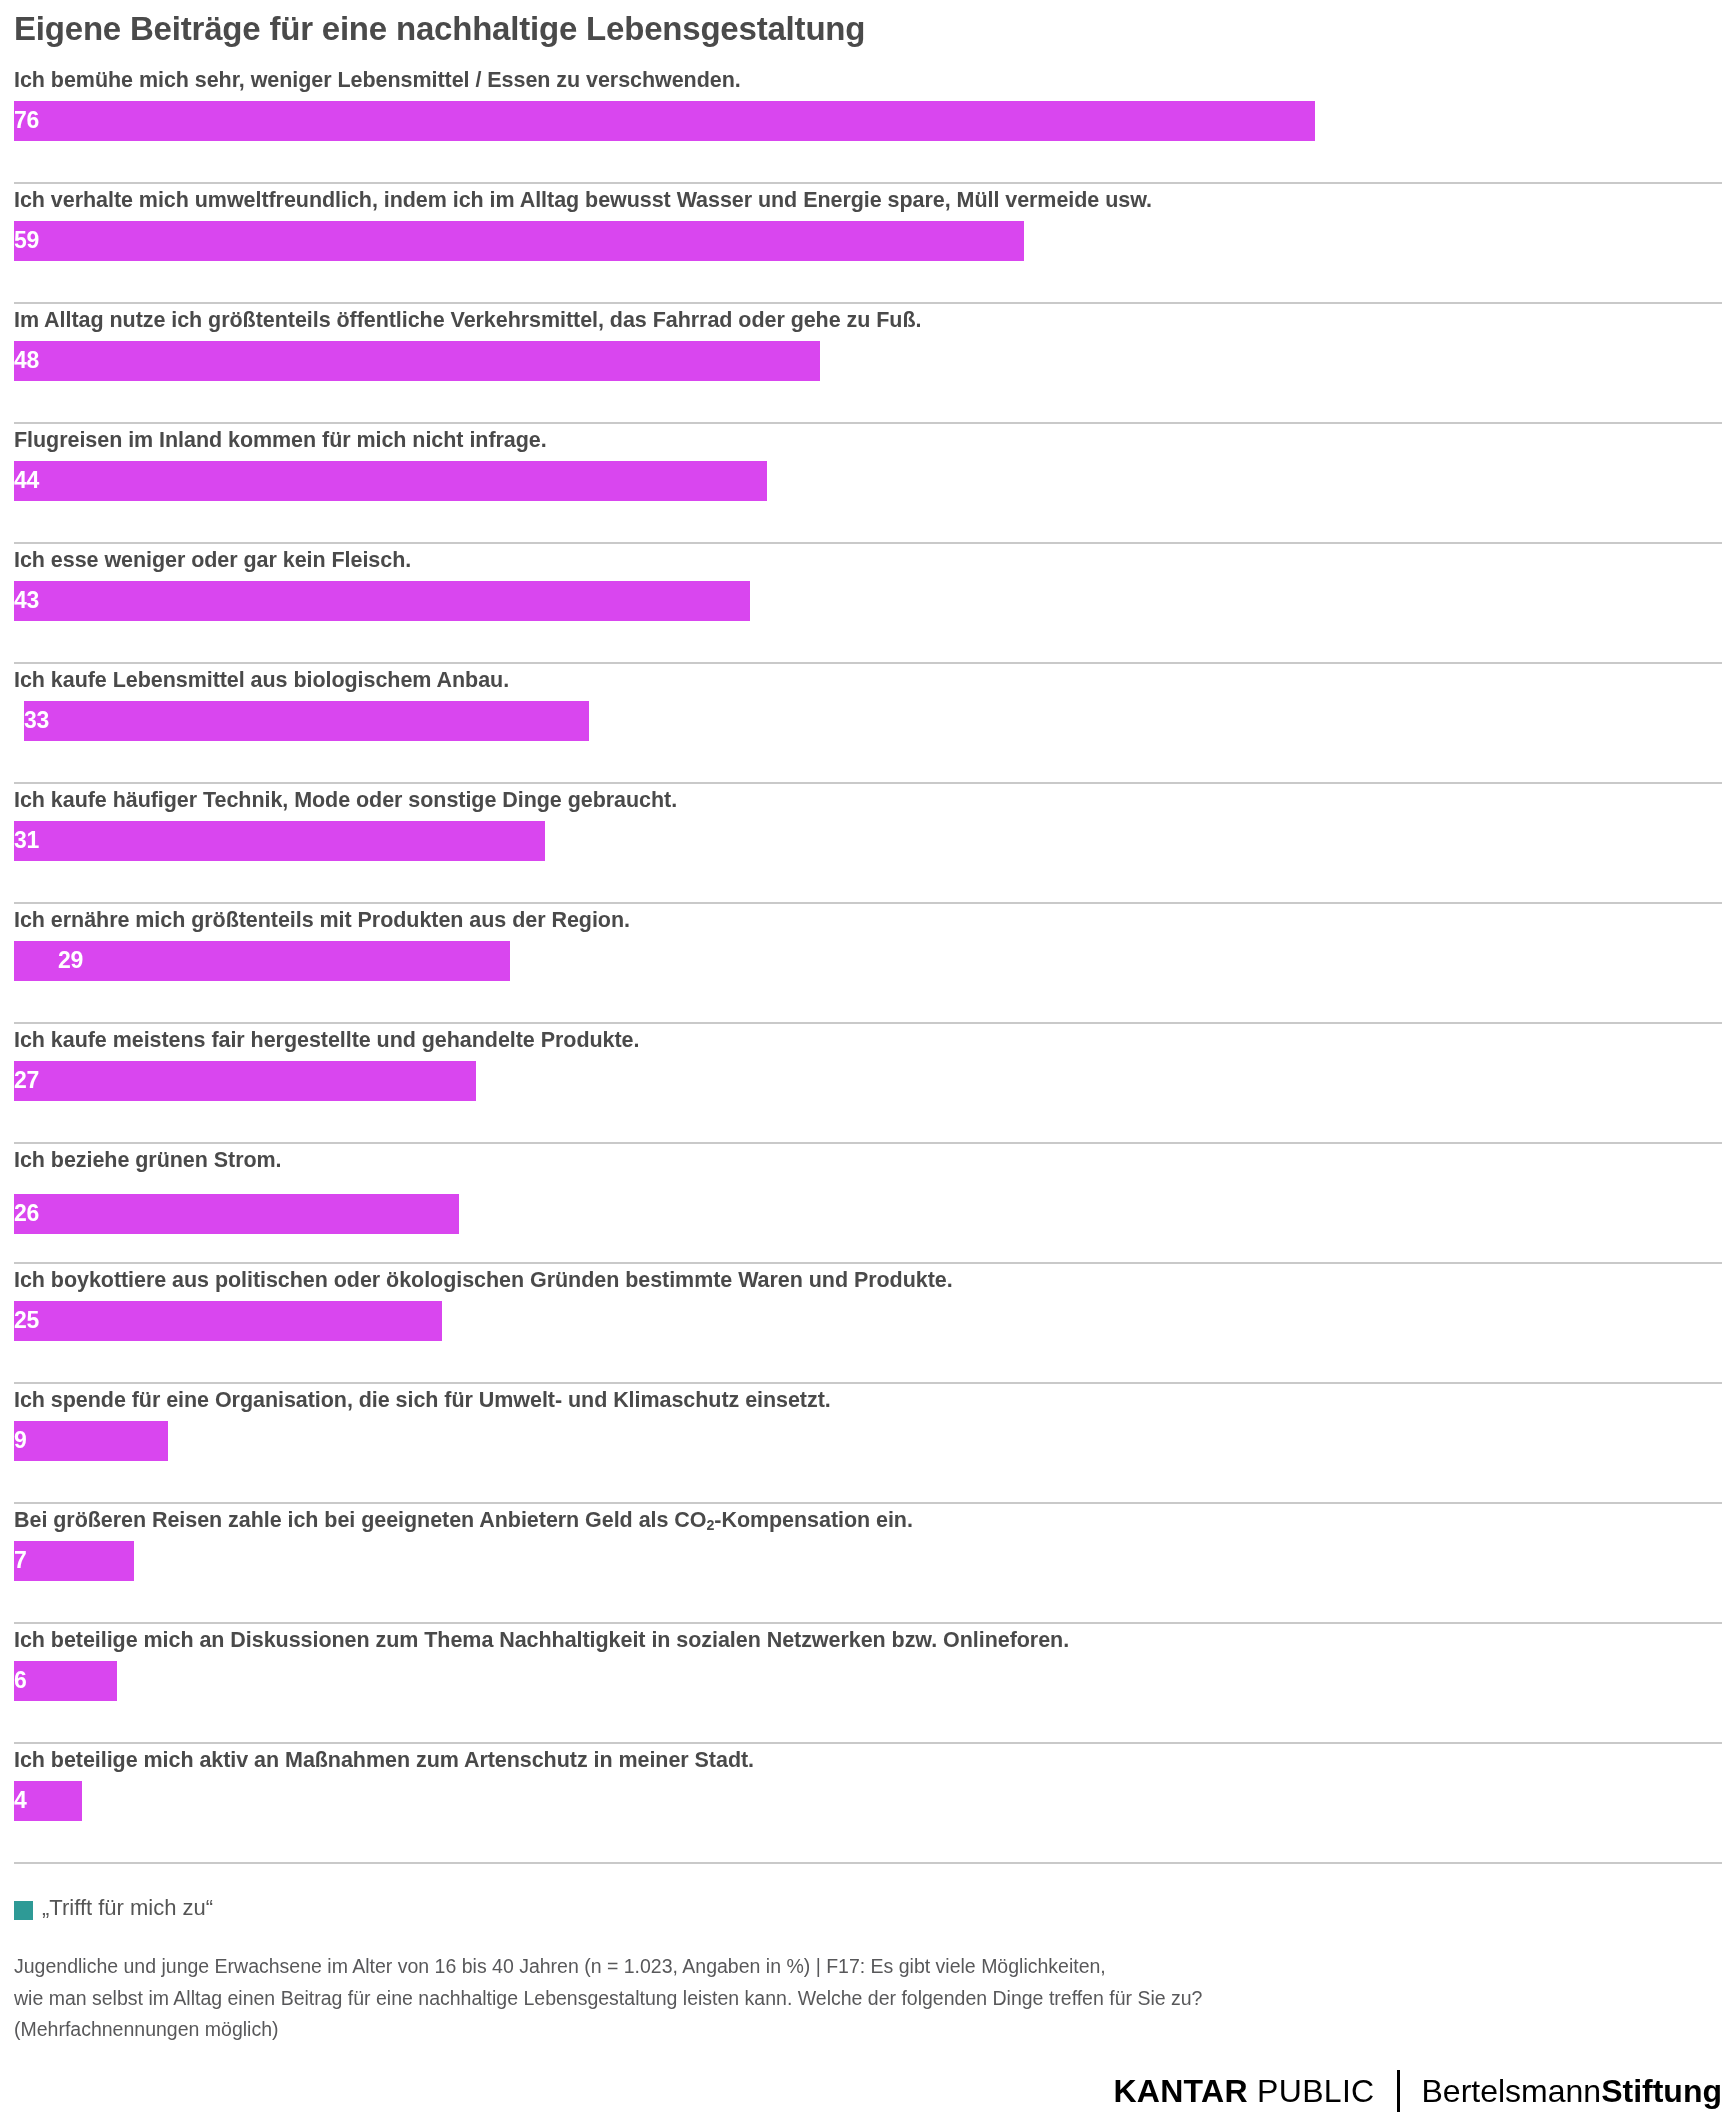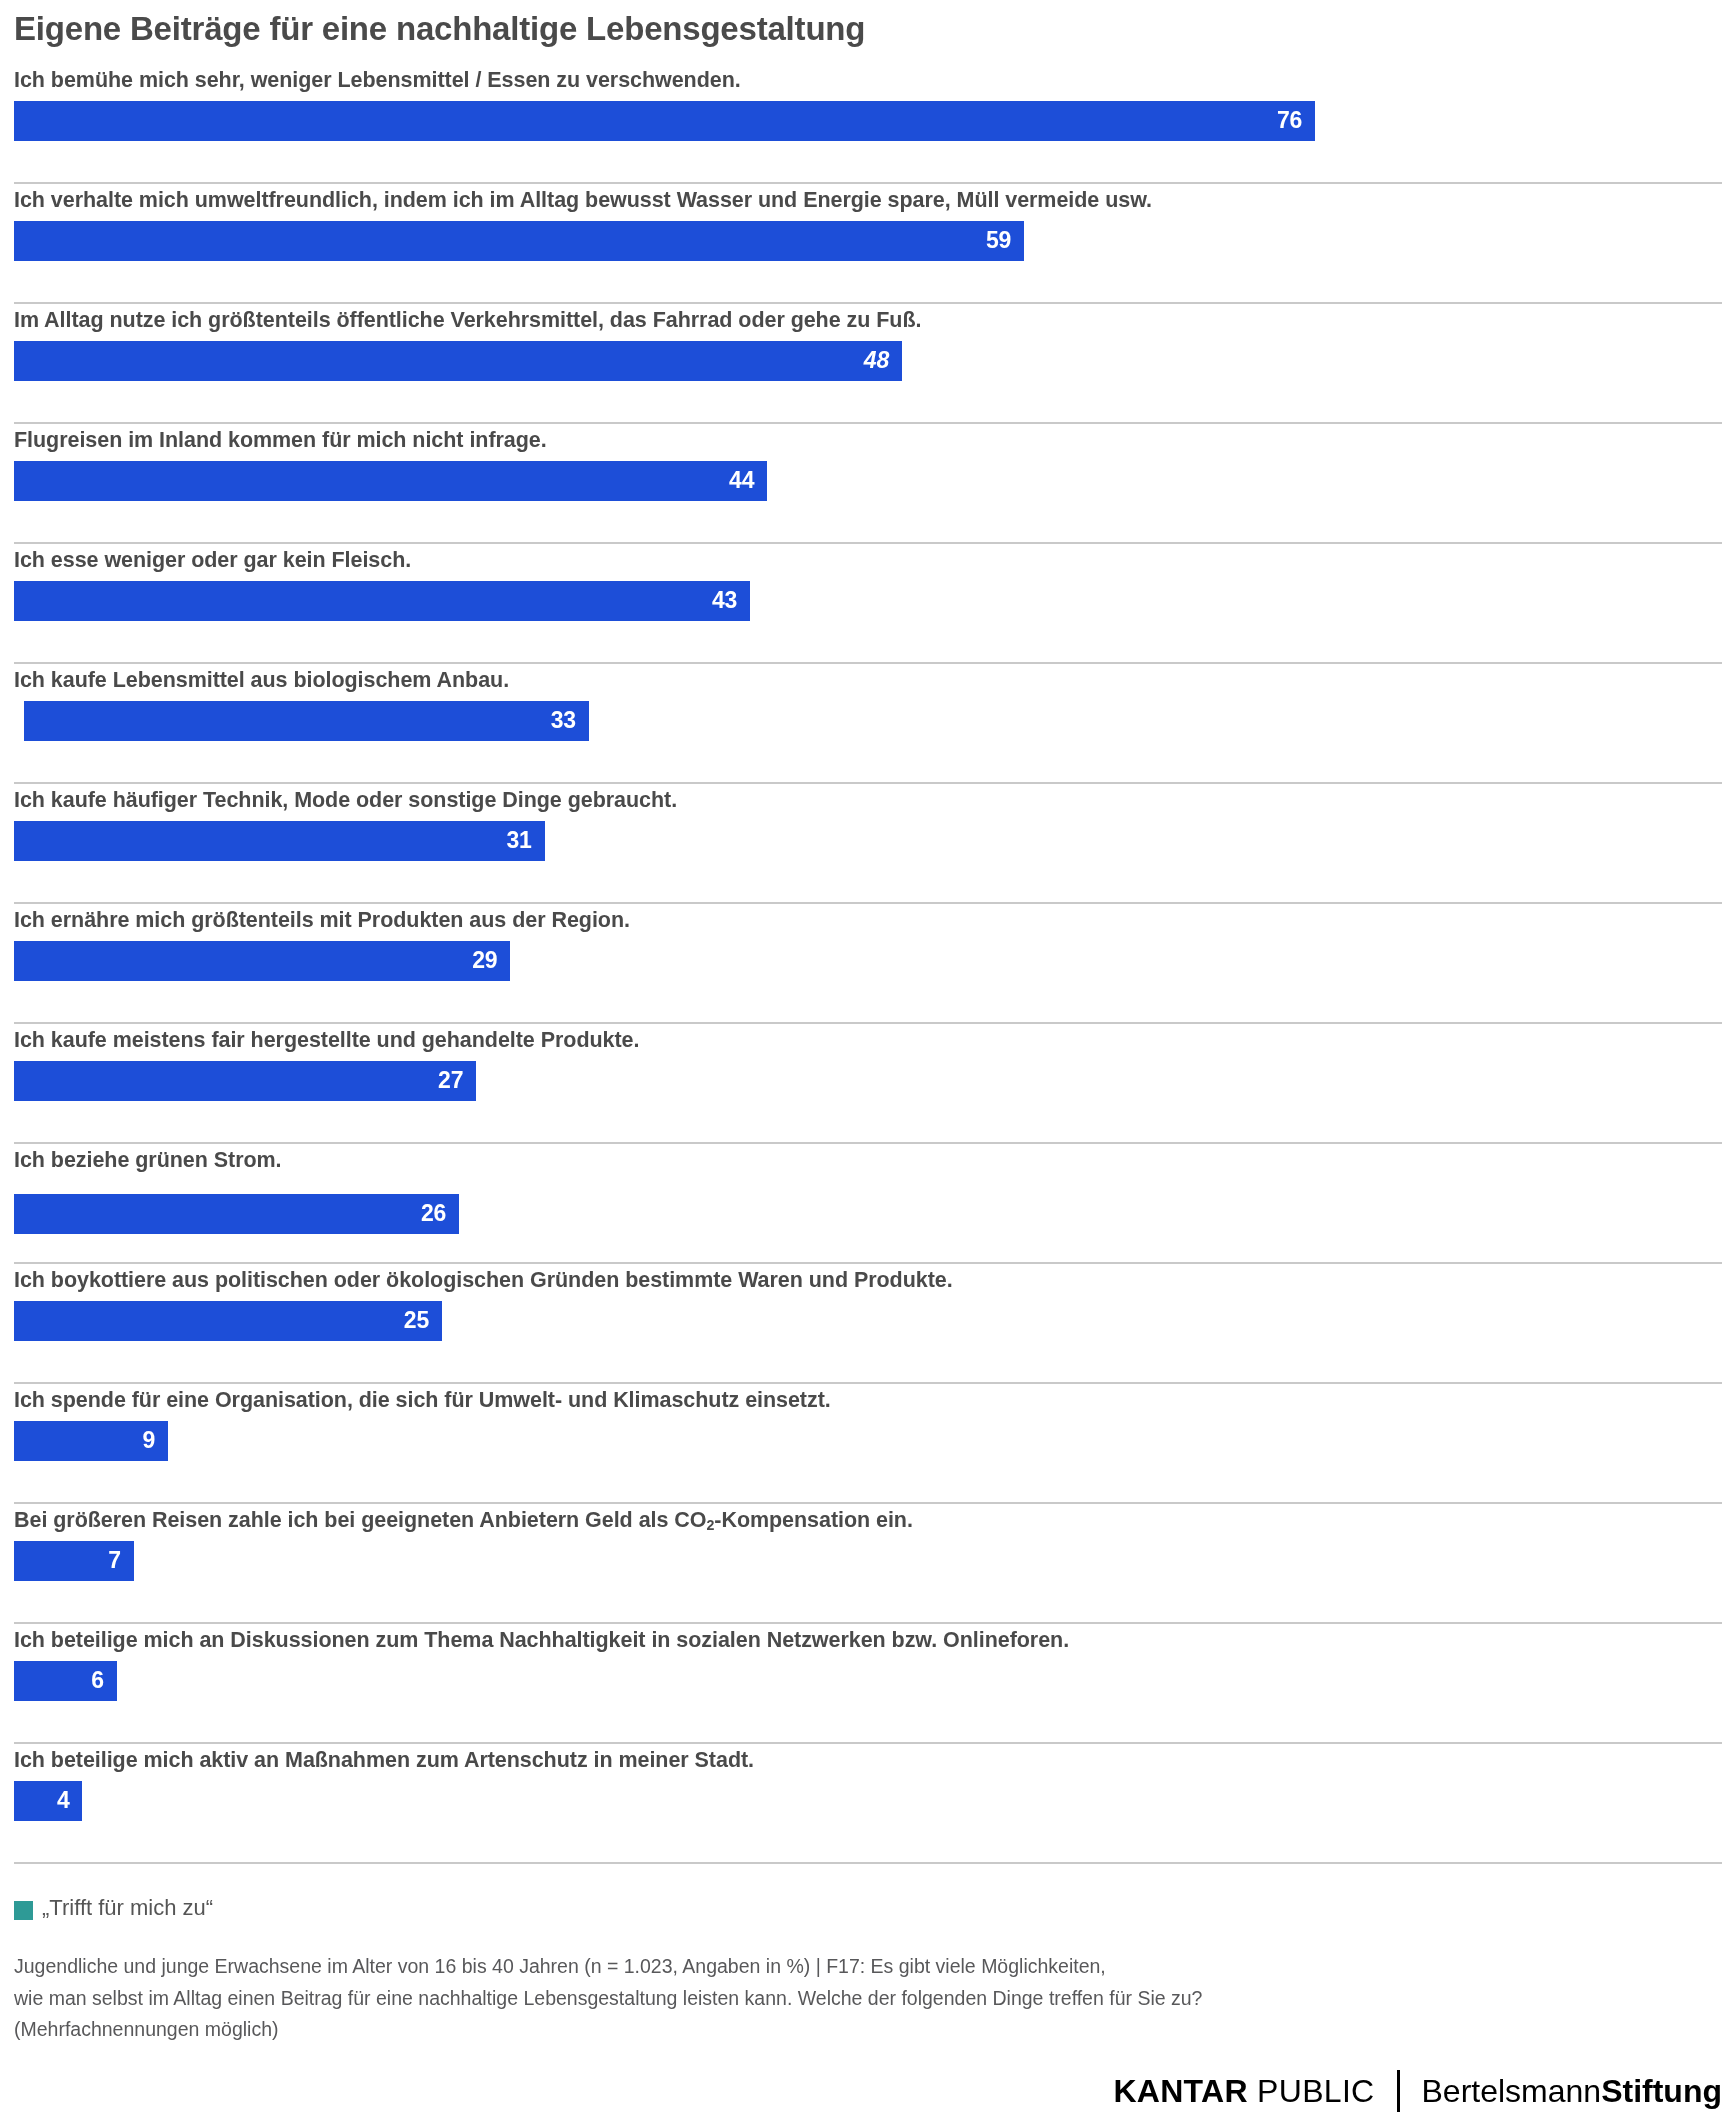--- a/index.html
+++ b/index.html
@@ -61,24 +61,24 @@
     top: 5px;
   }
   .bar-track {
     position: relative;
     height: 40px;
     margin-top: 3px;
   }
   .bar {
     position: relative;
     height: 40px;
-    background: #1d4ed8;
+    background: #d946ef;
     display: flex;
     align-items: center;
-    justify-content: flex-end;
+    justify-content: flex-start;
     box-sizing: border-box;
     padding-right: 13px;
   }
   .bar-value {
     color: #ffffff;
     font-size: 23px;
     font-weight: bold;
     line-height: 1;
     letter-spacing: -0.2px;
   }
@@ -174,21 +174,21 @@
         <div class="bar-track">
           <div class="bar" style="width: 1010.08px;">
             <span class="bar-value">59</span>
           </div>
         </div>
         <div class="row-sep"></div>
       </div>
       <div class="row">
         <div class="row-label">Im Alltag nutze ich größtenteils öffentliche Verkehrsmittel, das Fahrrad oder gehe zu Fuß.</div>
         <div class="bar-track">
-          <div class="bar" style="width: 888px; font-style: italic;">
+          <div class="bar" style="width: 806px;">
             <span class="bar-value">48</span>
           </div>
         </div>
         <div class="row-sep"></div>
       </div>
       <div class="row">
         <div class="row-label">Flugreisen im Inland kommen für mich nicht infrage.</div>
         <div class="bar-track">
           <div class="bar" style="width: 753.28px;">
             <span class="bar-value">44</span>

